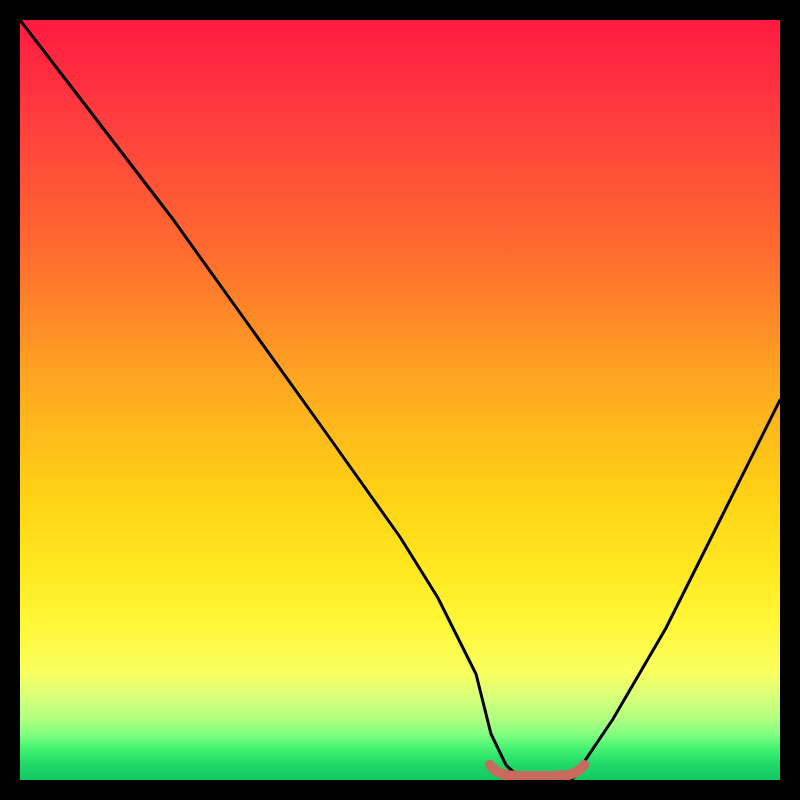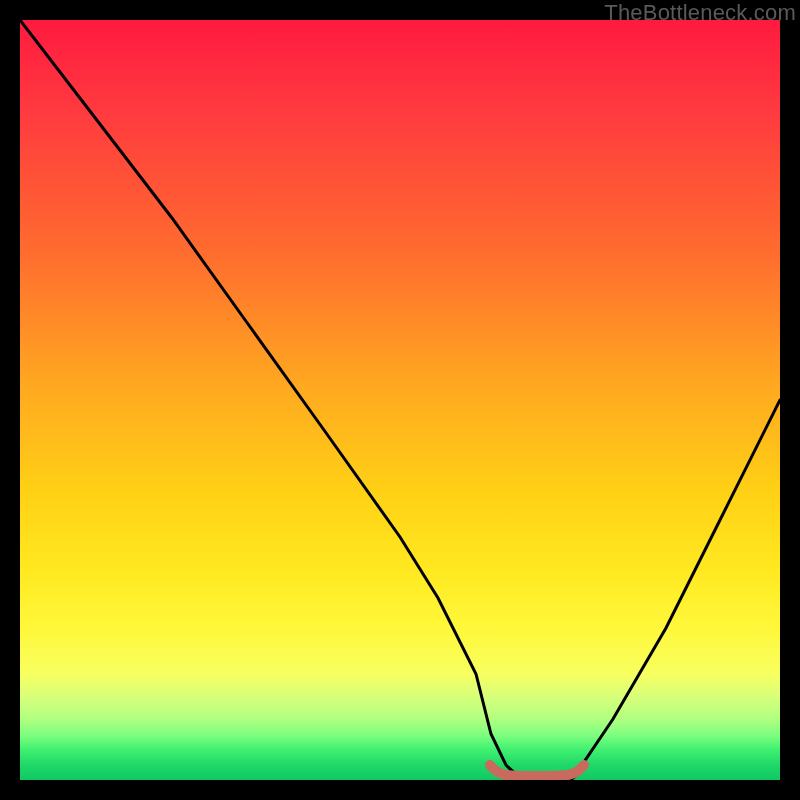--- a/index.html
+++ b/index.html
@@ -89,15 +89,14 @@
                Q 476 753 486 755
                L 500 756
                L 516 756
                L 532 756
                L 548 755
                Q 558 753 564 745"></path>
     </svg>
 
   </div>
 
-  <div class="watermark">TheBottleneck.com</div>
 
 </div>
 
 </body></html>

